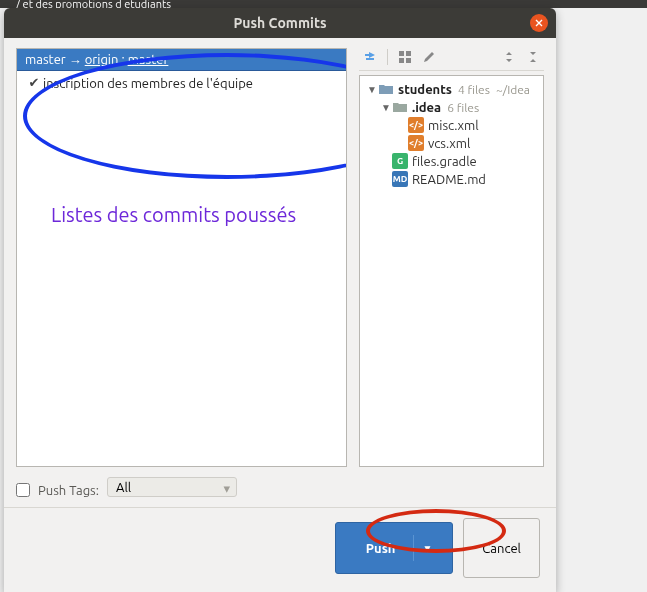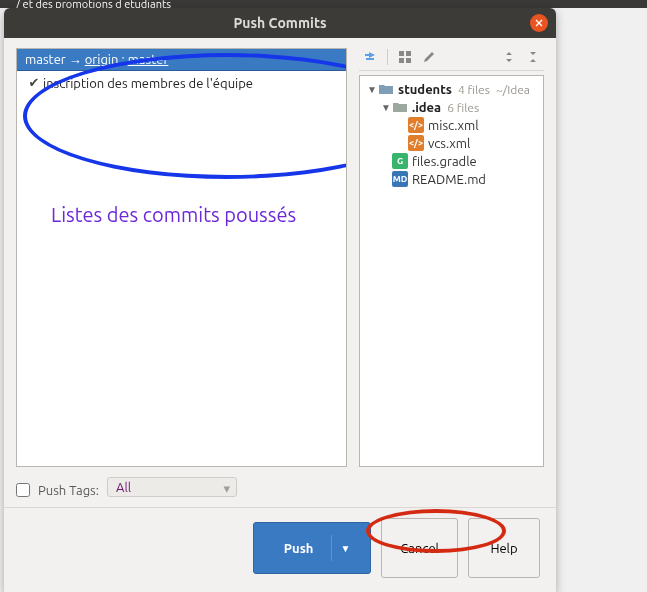--- a/index.html
+++ b/index.html
@@ -29,21 +29,21 @@
     .tree-row .ficon { width: 16px; height: 16px; margin-right: 4px; display: inline-flex; align-items: center; justify-content: center; font-size: 9px; border-radius: 2px; }
     .folder-svg { width: 14px; height: 12px; }
     .xml-i { background: #e07e2c; color: #fff; font-weight: bold; }
     .gradle-i { background: #39b46c; color: #fff; font-weight: bold; border-radius: 50%; }
     .md-i { background: #3876b7; color: #fff; font-weight: bold; }
     .bold { font-weight: bold; color: #222; }
     .muted { color: #9a988f; margin-left: 6px; font-size: 12px; }
     .d1 { padding-left: 4px; } .d2 { padding-left: 18px; } .d3 { padding-left: 34px; }
     .push-tags-row { display: flex; align-items: flex-end; margin-top: 10px; gap: 8px; font-size: 13px; color: #5a5955; }
     .push-tags-row input[type=checkbox] { width: 14px; height: 14px; }
-    .select { border: 1px solid #cfcdc8; background: #ecebe7; color: #701a75; padding: 2px 22px 2px 8px; border-radius: 3px; font-size: 13px; position: relative; min-width: 130px; }
+    .select { border: 1px solid #cfcdc8; background: #ecebe7; color: #000000; padding: 2px 22px 2px 8px; border-radius: 3px; font-size: 13px; position: relative; min-width: 130px; }
     .select::after { content: "▾"; position: absolute; right: 6px; top: 3px; color: #a09e97; }
     .separator-h { height: 0; border-top: 1px solid #d9d7d2; margin: 10px -12px; }
     .btn-row { display: flex; justify-content: flex-end; gap: 10px; align-items: center; padding: 0 4px 2px 0; position: relative; }
     .btn { border: 1px solid #b8b6b1; background: #f2f1f0; padding: 22px 18px; border-radius: 3px; font-size: 13px; cursor: pointer; min-width: 72px; text-align: center; }
     .btn-primary { background: #3a7ac2; color: #fff; border: 1px solid #2e64a2; display: flex; align-items: stretch; padding: 12px; min-width: 100px; font-weight: bold; }
     .btn-primary .main { padding: 6px 18px; flex: 1; text-align: center; }
     .btn-primary .split { padding: 6px 8px; border-left: 1px solid #5a94d2; font-size: 10px; display: flex; align-items: center; }
     .push-annot { position: absolute; left: 350px; top: -9px; width: 140px; height: 44px; border: 4px solid #d42a12; border-radius: 50%; pointer-events: none; }
   </style>
 </head>
@@ -172,17 +172,16 @@
     </div>
 
     <div class="separator-h"></div>
 
     <div class="btn-row">
       <div class="btn btn-primary">
         <span class="main">Push</span>
         <span class="split">▼</span>
       </div>
       <div class="btn">Cancel</div>
-      <div class="btn">Help</div>
       <div class="push-annot"></div>
     </div>
   </div>
 </div>
 
 </body></html>

